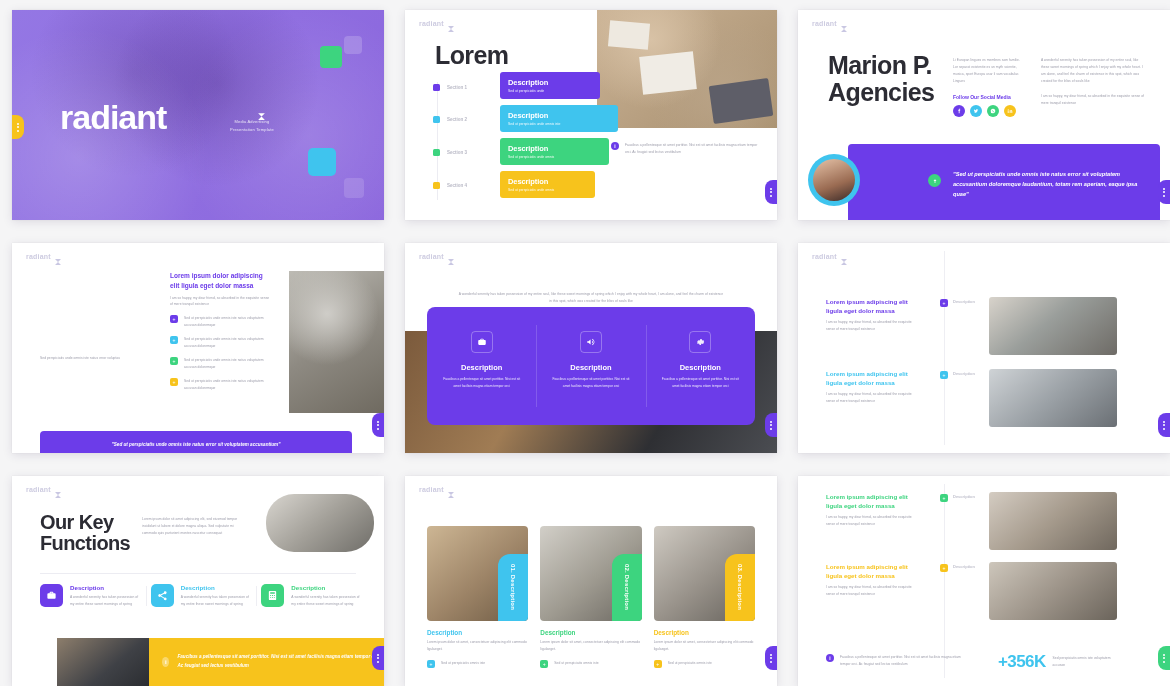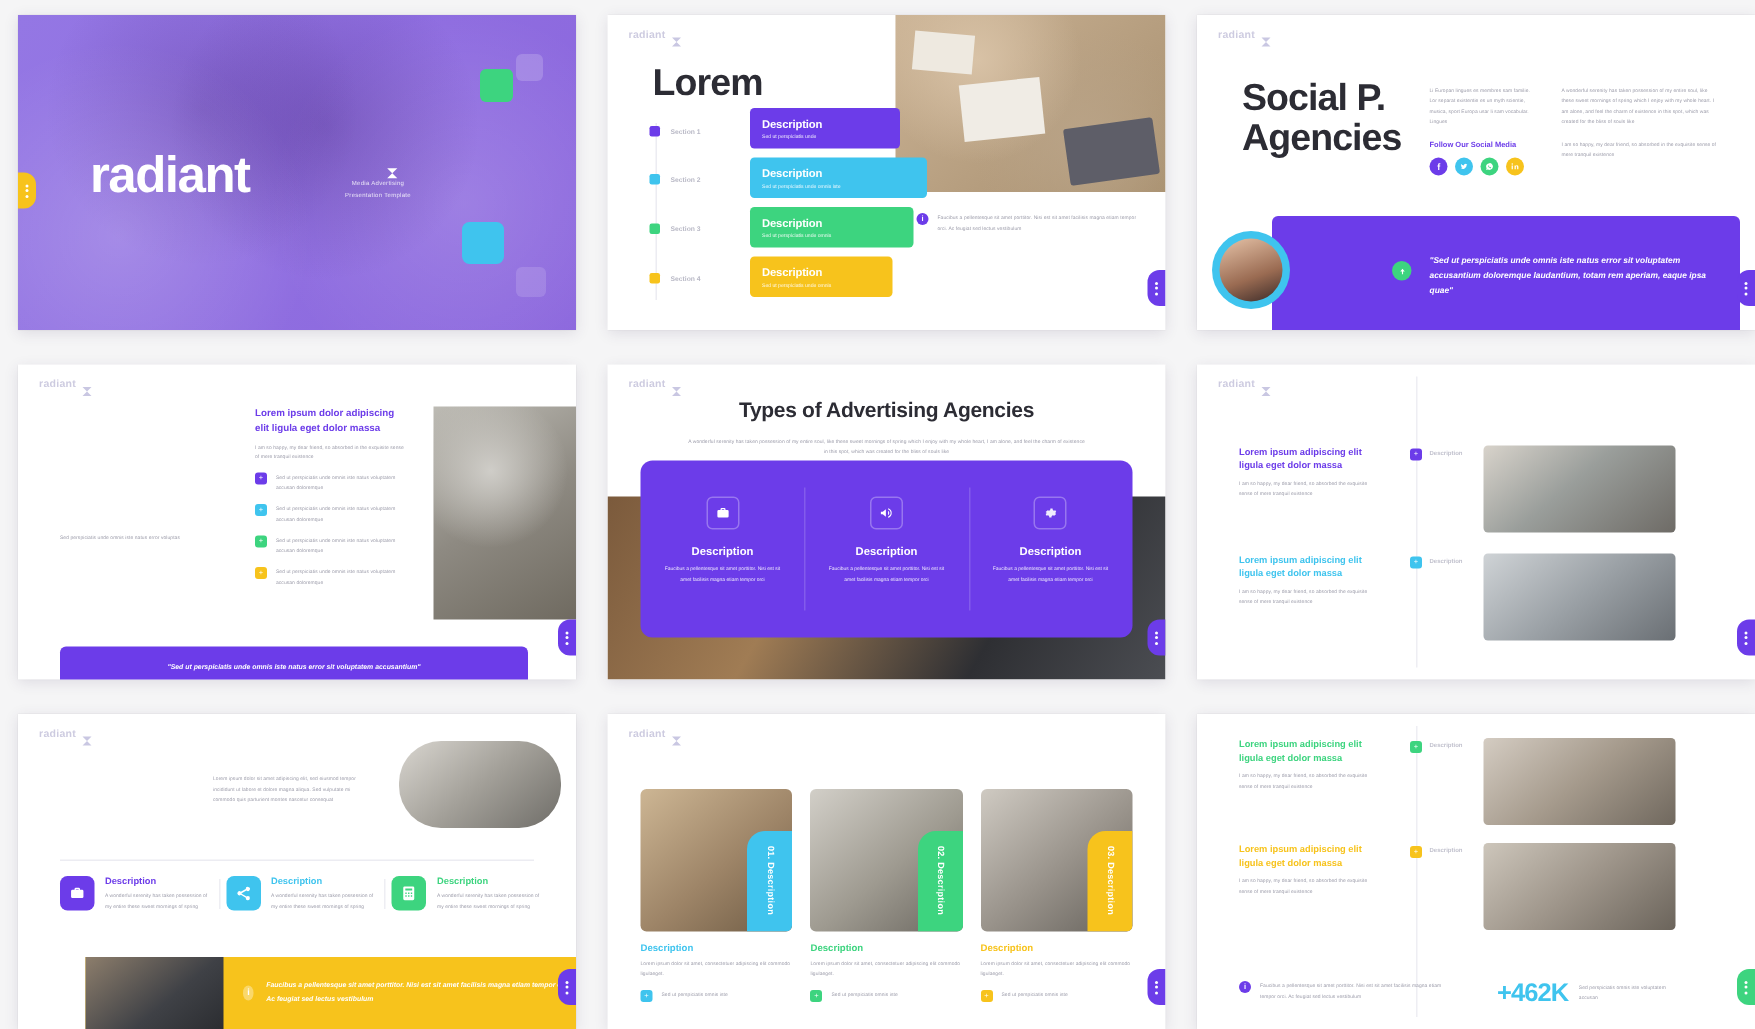--- a/index.html
+++ b/index.html
@@ -269,21 +269,21 @@
   <div class="slide s3">
     <div class="logo">
       <span class="logo-text">radiant</span>
       <span class="logo-mark">
         <svg viewBox="0 0 16 16" width="8" height="8">
             <path fill="currentColor" d="M2 2h12L8 8l6 6H2l6-6z"></path>
           </svg>
       </span>
     </div>
     <div class="title">
-      <div class="head-xl">Social P.</div>
+      <div class="head-xl">Marion P.</div>
       <div class="head-xl">Agencies</div>
     </div>
     <div class="col1">
       <div class="microtext">Li Europan lingues es membres sam familie. Lor separat existentie es un myth scientie, musica, sport Europa usar li sam vocabular. Lingues</div>
       <div class="follow">Follow Our Social Media</div>
       <div class="socials">
         <span class="soc" style="background:#6c3ce9">
             <svg viewBox="0 0 16 16" fill="#fff">
               <path d="M9.5 6V4.8c0-.5.3-.6.5-.6h1.3V2.2H9.5C7.7 2.2 7.3 3.5 7.3 4.4V6H6v2h1.3v6h2.2V8h1.5l.2-2z"></path>
             </svg>
@@ -373,21 +373,20 @@
   <div class="slide s5">
     <div class="logo">
       <span class="logo-text">radiant</span>
       <span class="logo-mark">
         <svg viewBox="0 0 16 16" width="8" height="8">
             <path fill="currentColor" d="M2 2h12L8 8l6 6H2l6-6z"></path>
           </svg>
       </span>
     </div>
     <div class="bgphoto"></div>
-    <div class="title head-md" style="font-size:14px">Types of Advertising Agencies</div>
     <div class="lead microtext">A wonderful serenity has taken possession of my entire soul, like these sweet mornings of spring which I enjoy with my whole heart, I am alone, and feel the charm of existence in this spot, which was created for the bliss of souls like</div>
     <div class="panel">
       <div class="cell">
         <div class="ibox">
           <svg viewBox="0 0 24 24" width="10" height="10" fill="#fff">
               <path d="M10 4h4a2 2 0 0 1 2 2v1h3a2 2 0 0 1 2 2v8a2 2 0 0 1-2 2H5a2 2 0 0 1-2-2V9a2 2 0 0 1 2-2h3V6a2 2 0 0 1 2-2zm0 3h4V6h-4z"></path>
             </svg>
         </div>
         <div class="ctitle">Description</div>
         <div class="microtext-w">Faucibus a pellentesque sit amet porttitor. Nisi est sit amet facilisis magna etiam tempor orci</div>
@@ -460,20 +459,24 @@
   <div class="slide s7">
     <div class="logo">
       <span class="logo-text">radiant</span>
       <span class="logo-mark">
         <svg viewBox="0 0 16 16" width="8" height="8">
             <path fill="currentColor" d="M2 2h12L8 8l6 6H2l6-6z"></path>
           </svg>
       </span>
     </div>
     <div class="photo"></div>
+    <div class="title">
+      <div class="head-xl" style="font-size:20px">Our Key</div>
+      <div class="head-xl" style="font-size:20px">Functions</div>
+    </div>
     <div class="lead microtext">Lorem ipsum dolor sit amet adipiscing elit, sed eiusmod tempor incididunt ut labore et dolore magna aliqua. Sed vulputate mi commodo quis parturient montes nascetur consequat</div>
     <div class="rule"></div>
     <div class="cols">
       <div class="col">
         <span class="bigic" style="background:#6c3ce9">
           <svg viewBox="0 0 24 24" width="11" height="11" fill="#fff">
               <path d="M10 4h4a2 2 0 0 1 2 2v1h3a2 2 0 0 1 2 2v8a2 2 0 0 1-2 2H5a2 2 0 0 1-2-2V9a2 2 0 0 1 2-2h3V6a2 2 0 0 1 2-2zm0 3h4V6h-4z"></path>
             </svg>
         </span>
         <div>
@@ -601,21 +604,21 @@
         <span class="chip" style="background:#f7c31c">+</span>
         <span class="chiplbl">Description</span>
       </div>
       <div class="ph d"></div>
     </div>
     <div class="foot">
       <span class="badge-c">i</span>
       <span class="microtext">Faucibus a pellentesque sit amet porttitor. Nisi est sit amet facilisis magna etiam tempor orci. Ac feugiat sed lectus vestibulum</span>
     </div>
     <div class="stat">
-      <span class="num">+462K</span>
+      <span class="num">+356K</span>
       <span class="lbl microtext">Sed perspiciatis omnis iste voluptatem accusan</span>
     </div>
     <div class="tab green">
         <i></i>
         <i></i>
         <i></i>
       </div>
   </div>
 
 </div>

